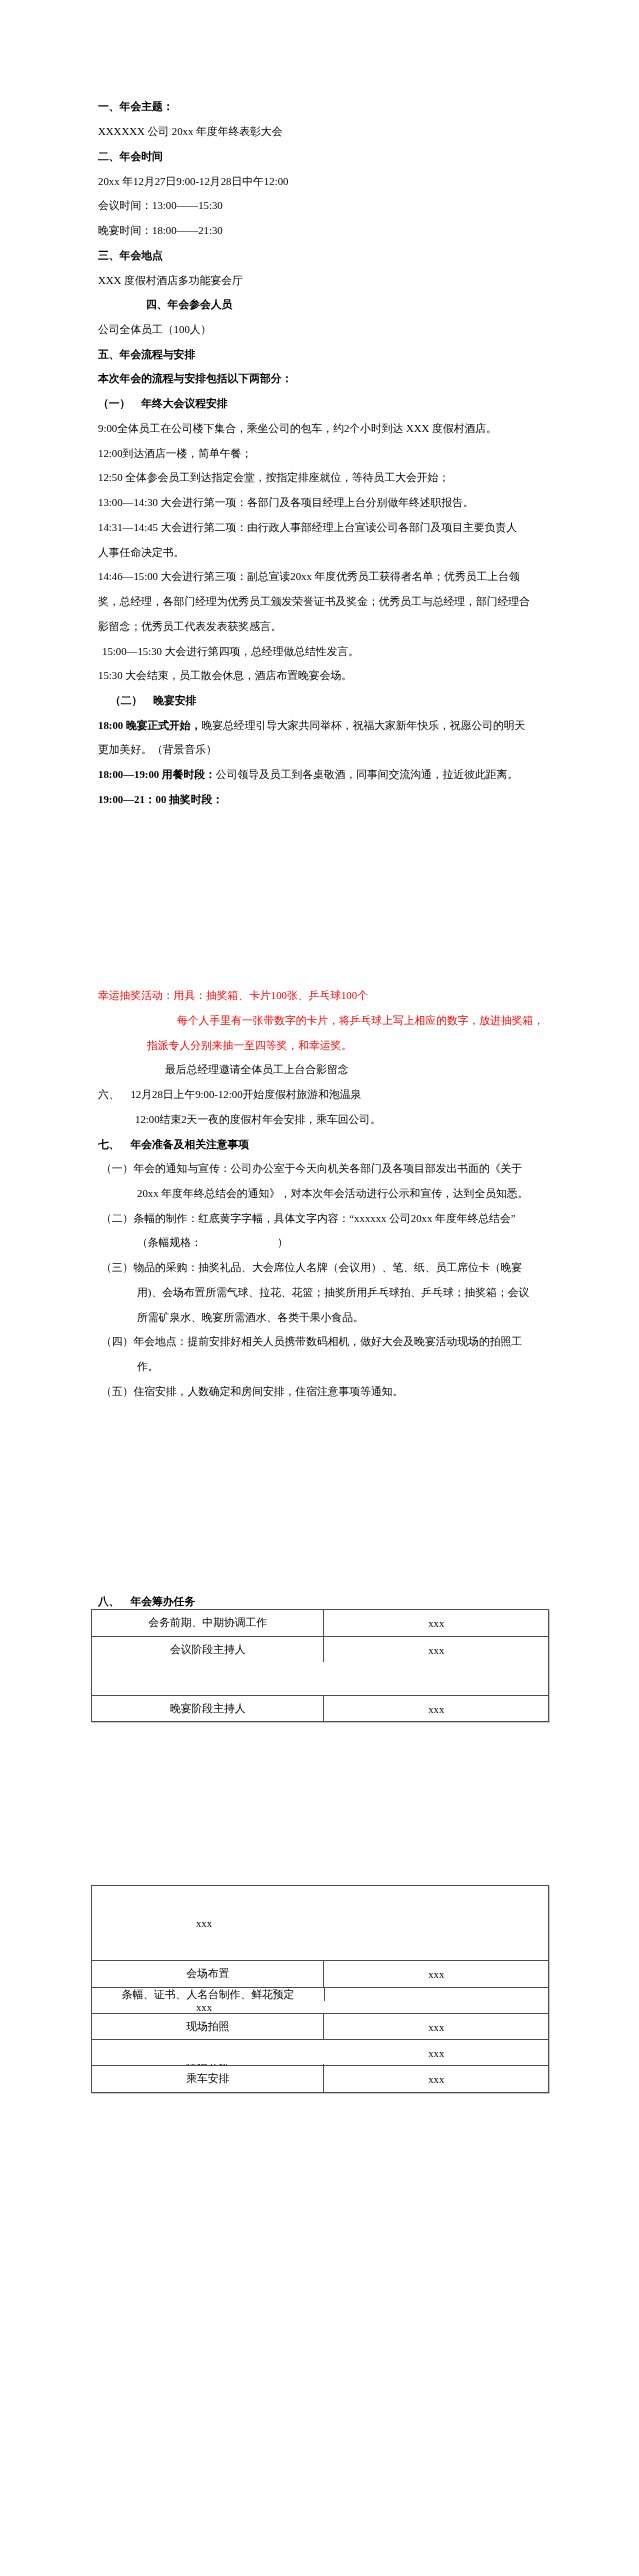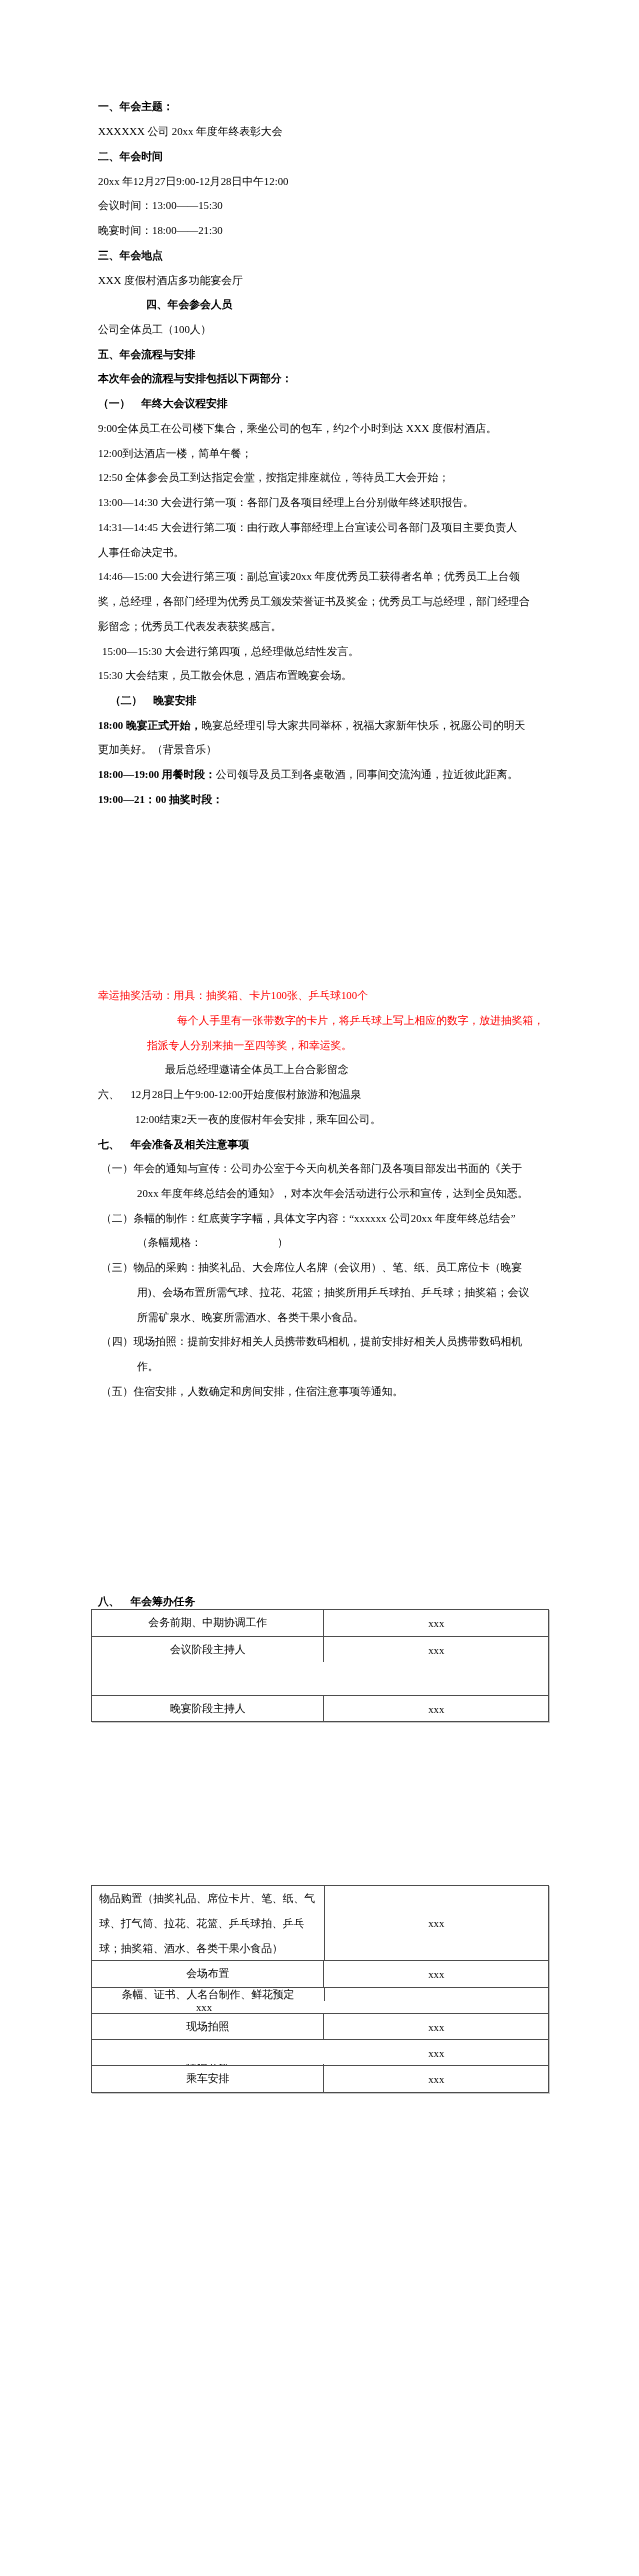--- a/index.html
+++ b/index.html
@@ -102,41 +102,40 @@
     <div class="line" style="top: 1088px; left: 98px;"><span>六、　12月28日上午9:00-12:00开始度假村旅游和泡温泉</span></div>
     <div class="line" style="top: 1113px; left: 135px;"><span>12:00结束2天一夜的度假村年会安排，乘车回公司。</span></div>
     <div class="line" style="top: 1138px; left: 98px;"><span class="b">七、　年会准备及相关注意事项</span></div>
     <div class="line" style="top: 1162px; left: 101px;"><span>（一）年会的通知与宣传：公司办公室于今天向机关各部门及各项目部发出书面的《关于</span></div>
     <div class="line" style="top: 1187px; left: 137px;"><span>20xx 年度年终总结会的通知》，对本次年会活动进行公示和宣传，达到全员知悉。</span></div>
     <div class="line" style="top: 1212px; left: 101px;"><span>（二）条幅的制作：红底黄字字幅，具体文字内容：“xxxxxx 公司20xx 年度年终总结会”</span></div>
     <div class="line" style="top: 1236px; left: 137px;"><span>（条幅规格：　　　　　　　）</span></div>
     <div class="line" style="top: 1261px; left: 101px;"><span>（三）物品的采购：抽奖礼品、大会席位人名牌（会议用）、笔、纸、员工席位卡（晚宴</span></div>
     <div class="line" style="top: 1286px; left: 137px;"><span>用)、会场布置所需气球、拉花、花篮；抽奖所用乒乓球拍、乒乓球；抽奖箱；会议</span></div>
     <div class="line" style="top: 1311px; left: 137px;"><span>所需矿泉水、晚宴所需酒水、各类干果小食品。</span></div>
-    <div class="line" style="top: 1335px; left: 101px;"><span>（四）现场拍照：提前安排好相关人员携带数码相机，提前安排好相关人员携带数码相机</span></div>
+    <div class="line" style="top: 1335px; left: 101px;"><span>（四）年会地点：提前安排好相关人员携带数码相机，做好大会及晚宴活动现场的拍照工</span></div>
     <div class="line" style="top: 1360px; left: 137px;"><span>作。</span></div>
     <div class="line" style="top: 1385px; left: 101px;"><span>（五）住宿安排，人数确定和房间安排，住宿注意事项等通知。</span></div>
     <div class="line" style="top: 1595px; left: 98px;"><span class="b">八、　年会筹办任务</span></div>
     <div class="tbl" style="top: 1609px; left: 91px; width: 458px;">
       <div class="trow" style="height: 26px;">
         <div class="tcell first" style="width: 233px;">会务前期、中期协调工作</div>
         <div class="tcell" style="width: 224px;">xxx</div>
       </div>
       <div class="trow" style="height: 26px;">
         <div class="tcell first" style="width: 233px;">会议阶段主持人</div>
         <div class="tcell" style="width: 224px;">xxx</div>
       </div>
       <div class="trow" style="height: 26px; margin-top: 33px;">
         <div class="tcell first" style="width: 233px;">晚宴阶段主持人</div>
         <div class="tcell" style="width: 224px;">xxx</div>
       </div>
     </div>
     <div class="tbl" style="top: 1885px; left: 91px; width: 458px;">
       <div class="trow" style="height: 74px;">
-        <div class="tcell first left" style="width: 233px;">物品购置（抽奖礼品、席位卡片、笔、纸、气球、打气筒、拉花、花篮、乒乓球拍、乒乓球；抽奖箱、酒水、各类干果小食品）</div>
         <div class="tcell" style="width: 224px;">xxx</div>
       </div>
       <div class="trow" style="height: 27px;">
         <div class="tcell first" style="width: 233px;">会场布置</div>
         <div class="tcell" style="width: 224px;">xxx</div>
       </div>
       <div class="trow" style="height: 26px; flex-direction: column;">
         <div class="tcell first" style="width: 233px;">条幅、证书、人名台制作、鲜花预定</div>
         <div class="tcell" style="width: 224px;">xxx</div>
       </div>

